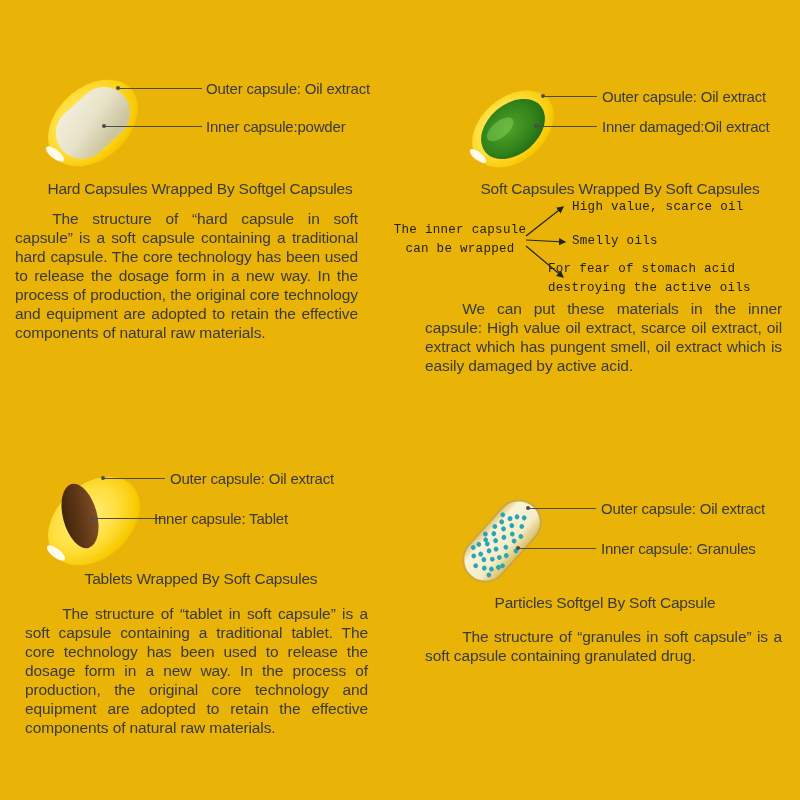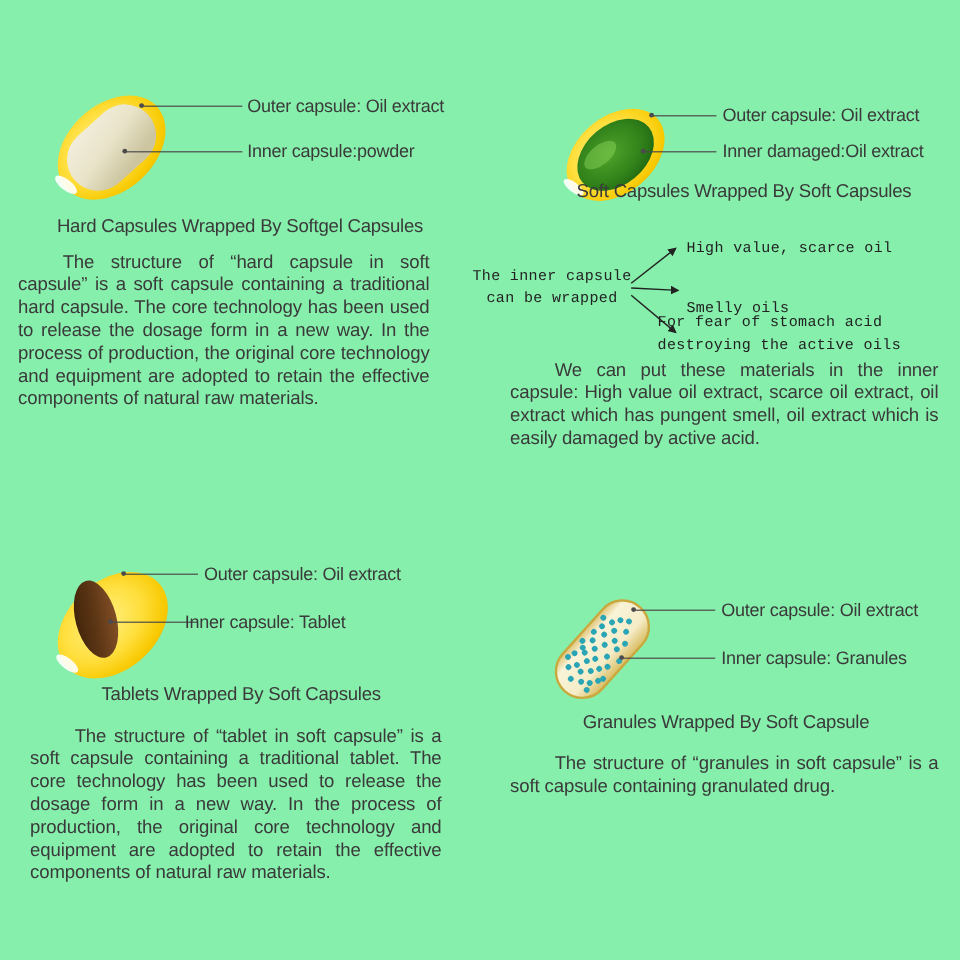--- a/index.html
+++ b/index.html
@@ -1,16 +1,16 @@
 <!DOCTYPE html>
 <html><head>
 <meta charset="utf-8">
 <style>
   html,body{margin:0;padding:0;background:#fff;}
-  .page{position:relative;width:800px;height:800px;background:#86efac;overflow:hidden;
+  .page{position:relative;width:800px;height:800px;background:#eab308;overflow:hidden;
         font-family:"Liberation Sans",sans-serif;color:#3a3a3a;}
   .abs{position:absolute;}
   .leader{position:absolute;height:0;border-top:1.5px solid #4b4b4b;}
   .leader::before{content:"";position:absolute;left:-2px;top:-3px;width:4px;height:4px;
         border-radius:50%;background:#4b4b4b;}
   .cap-label{position:absolute;font-size:15px;letter-spacing:-0.2px;color:#3a3a3a;white-space:nowrap;}
   .sec-title{position:absolute;font-size:15.5px;color:#3a3a3a;text-align:center;letter-spacing:-0.2px;}
   .para{position:absolute;font-size:15.5px;line-height:19px;color:#3a3a3a;
         text-align:justify;text-indent:2.4em;letter-spacing:-0.1px;}
   .mono{position:absolute;font-family:Liberation Mono, monospace;font-size:12.5px;color:#222;
@@ -69,37 +69,37 @@
         <ellipse cx="53" cy="51" rx="46" ry="32" fill="url(#gB)"></ellipse>
         <ellipse cx="53" cy="51" rx="36" ry="25" fill="url(#grB)"></ellipse>
         <ellipse cx="43" cy="43" rx="16" ry="8" fill="#8FD65E" opacity="0.45"></ellipse>
       </g>
       <ellipse cx="18" cy="78" rx="10" ry="4" fill="#fff" opacity="0.9" transform="rotate(38 18 78)"></ellipse>
     </svg>
     <div class="leader" style="left:543px;top:96px;width:54px"></div>
     <div class="cap-label" style="left:602px;top:88px">Outer capsule: Oil extract</div>
     <div class="leader" style="left:536px;top:126px;width:61px"></div>
     <div class="cap-label" style="left:602px;top:118px">Inner damaged:Oil extract</div>
-    <div class="sec-title" style="left:450px;top:151px;width:340px">Soft Capsules Wrapped By Soft Capsules</div>
+    <div class="sec-title" style="left:450px;top:180px;width:340px">Soft Capsules Wrapped By Soft Capsules</div>
 
     <div>
       <div class="mono" style="left:390px;top:221px;width:140px;text-align:center">The inner capsule
 can be wrapped</div>
       <svg class="abs" style="left:524px;top:196px" width="48" height="92" viewBox="0 0 48 92">
         <defs>
           <marker id="ah" markerWidth="7" markerHeight="7" refX="5" refY="3" orient="auto">
             <path d="M0,0 L6,3 L0,6 z" fill="#222"></path>
           </marker>
         </defs>
         <line x1="2" y1="40" x2="39" y2="11" stroke="#222" stroke-width="1.2" marker-end="url(#ah)"></line>
         <line x1="2" y1="44" x2="41" y2="46" stroke="#222" stroke-width="1.2" marker-end="url(#ah)"></line>
         <line x1="2" y1="50" x2="39" y2="81" stroke="#222" stroke-width="1.2" marker-end="url(#ah)"></line>
       </svg>
       <div class="mono" style="left:572px;top:198px">High value, scarce oil</div>
-      <div class="mono" style="left:572px;top:248px">Smelly oils</div>
+      <div class="mono" style="left:572px;top:232px">Smelly oils</div>
       <div class="mono" style="left:548px;top:260px">For fear of stomach acid
 destroying the active oils</div>
     </div>
 
     <div class="para" style="left:425px;top:299px;width:357px">We can put these materials in the inner capsule: High value oil extract, scarce oil extract, oil extract which has pungent smell, oil extract which is easily damaged by active acid.</div>
   </div>
 
   <div>
     <svg class="abs" style="left:33px;top:463px" width="122" height="116" viewBox="0 0 122 116">
       <defs>
@@ -180,17 +180,17 @@
           <circle cx="36" cy="68" r="2.4"></circle>
             <circle cx="30" cy="34" r="2.4"></circle>
             <circle cx="44" cy="38" r="2.4"></circle>
         </g>
       </g>
     </svg>
     <div class="leader" style="left:528px;top:508px;width:68px"></div>
     <div class="cap-label" style="left:601px;top:500px">Outer capsule: Oil extract</div>
     <div class="leader" style="left:518px;top:548px;width:78px"></div>
     <div class="cap-label" style="left:601px;top:540px">Inner capsule: Granules</div>
-    <div class="sec-title" style="left:430px;top:594px;width:350px">Granules Wrapped By Soft Capsule</div>
+    <div class="sec-title" style="left:430px;top:594px;width:350px">Particles Softgel By Soft Capsule</div>
     <div class="para" style="left:425px;top:627px;width:357px">The structure of “granules in soft capsule” is a soft capsule containing granulated drug.</div>
   </div>
 
 </div>
 
 </body></html>

